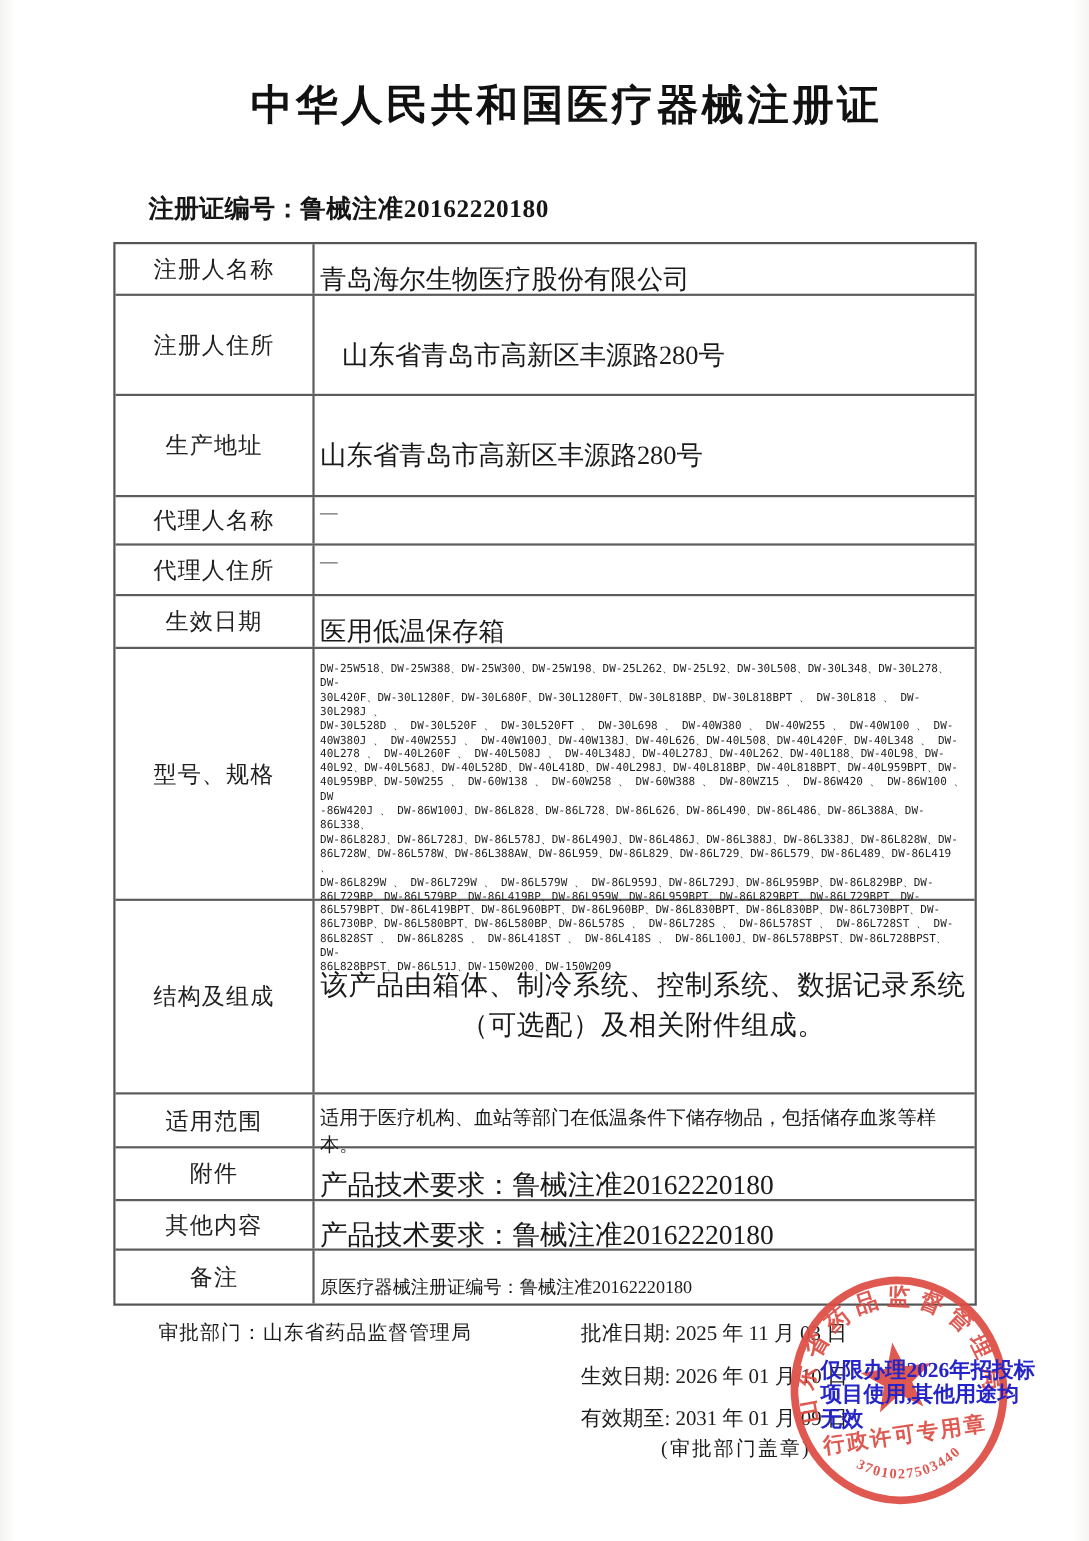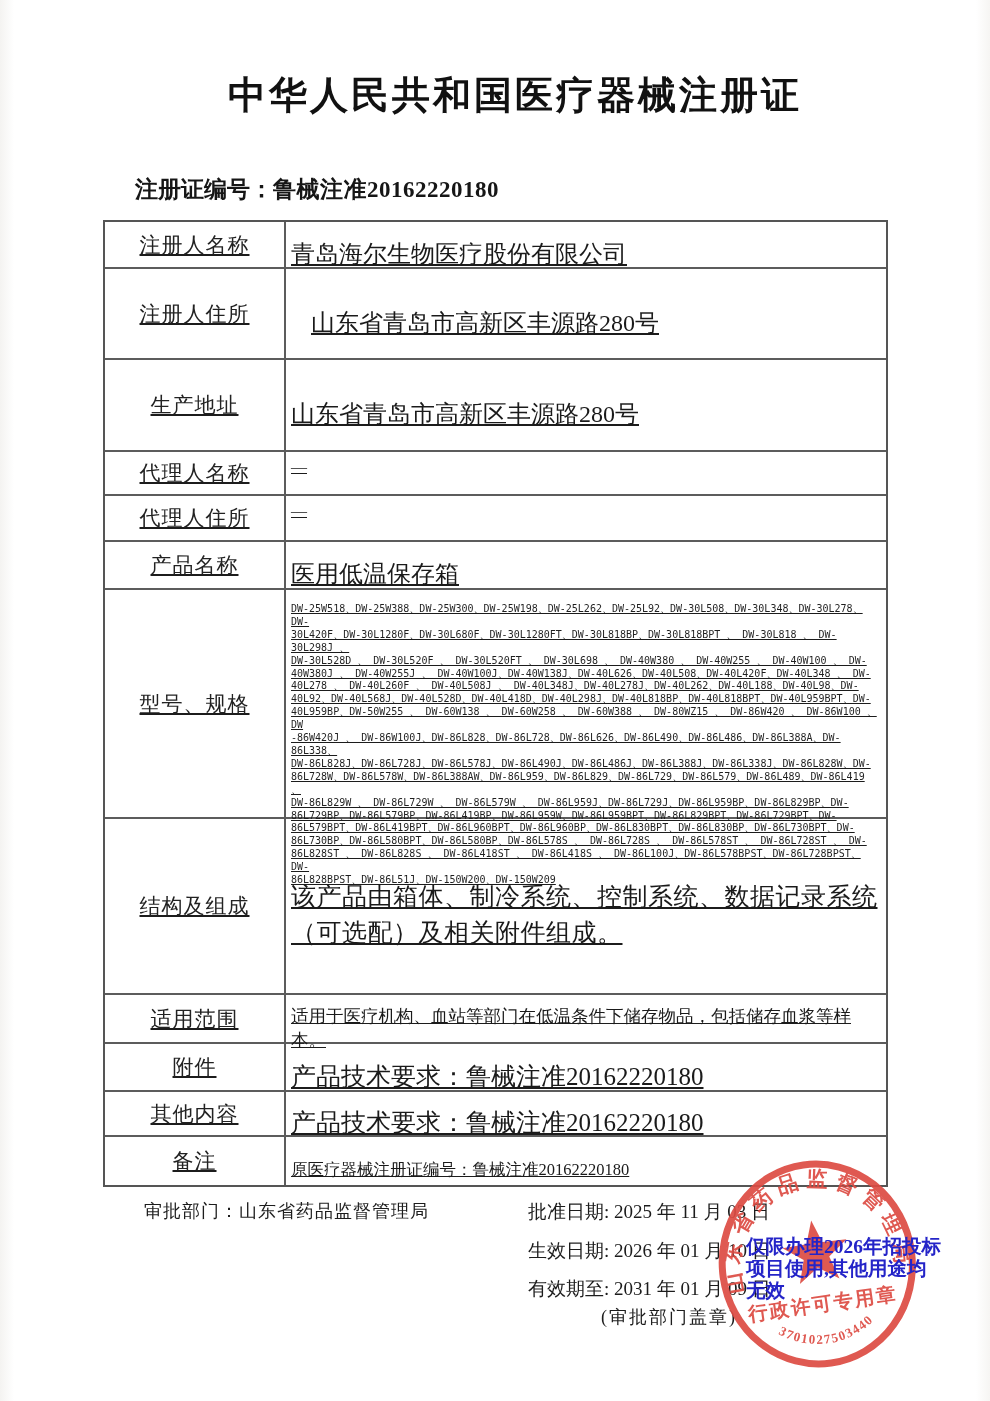--- a/index.html
+++ b/index.html
@@ -6,30 +6,30 @@
   body{width:990px;height:1401px;background:#ffffff;position:relative;overflow:hidden;
        font-family:"Liberation Serif","DejaVu Serif",serif;color:#1c1c1c;}
   .page{position:absolute;inset:0;background:linear-gradient(90deg,#f4f3f1 0px,#ffffff 14px,#ffffff 976px,#f6f5f3 990px);}
   .title{position:absolute;top:70px;left:0;width:100%;text-align:center;
          font-size:38px;font-weight:bold;letter-spacing:3px;color:#111;padding-left:20px;}
   .regno{position:absolute;top:174px;left:135px;font-size:23px;font-weight:bold;color:#161616;}
   .regno .num{letter-spacing:0.5px;}
 
   
   .cert-table{position:absolute;left:103px;top:220px;width:785px;
-              border:2px solid #555;box-sizing:border-box;background:transparent;text-decoration:underline;}
+              border:2px solid #555;box-sizing:border-box;background:transparent;}
   .row{display:flex;border-bottom:2px solid #5c5c5c;box-sizing:border-box;}
   .row:last-child{border-bottom:none;}
   .lbl{width:181px;min-width:181px;border-right:2px solid #5c5c5c;box-sizing:border-box;
        display:flex;align-items:center;justify-content:center;
        font-size:21px;letter-spacing:1px;color:#222;}
   .val{flex:1;display:flex;align-items:center;box-sizing:border-box;
        padding:20px 8px 2px 5px;font-size:24px;color:#1a1a1a;}
   .h1{height:47px;} .h2{height:91px;gap:20px;} .h3{height:92px;} .h4{height:44px;}
-  .h5{height:46px;} .h6{height:48px;} .h7{height:229px;} .h8{height:176px;}
+  .h5{height:46px;} .h6{height:48px;} .h7{height:229px;} .h8{height:176px;text-align:center;}
   .h9{height:49px;} .h10{height:48px;} .h11{height:45px;} .h12{height:48px;}
   .val-dash{align-items:flex-start;padding-top:6px;font-size:16px;color:#333;}
   .val-models{align-items:flex-start;padding-top:13px;
               font-family:"DejaVu Sans Mono","Liberation Mono",monospace;
               font-size:10px;line-height:12.9px;letter-spacing:0px;
               white-space:pre-line;color:#1f1f1f;}
   .val-struct{font-size:25px;line-height:36px;letter-spacing:0.5px;}
   .val-scope{font-size:17.5px;}
   .val-big{font-size:25px;}
   .val-note{font-size:16.5px;border-radius:20px;}
@@ -75,21 +75,21 @@
     </div>
     <div class="row h4">
       <div class="lbl">代理人名称</div>
       <div class="val val-dash">—</div>
     </div>
     <div class="row h5">
       <div class="lbl">代理人住所</div>
       <div class="val val-dash">—</div>
     </div>
     <div class="row h6">
-      <div class="lbl">产品名称</div>
+      <div class="lbl">生效日期</div>
       <div class="val">医用低温保存箱</div>
     </div>
     <div class="row h7">
       <div class="lbl">型号、规格</div>
       <div class="val val-models">DW-25W518、DW-25W388、DW-25W300、DW-25W198、DW-25L262、DW-25L92、DW-30L508、DW-30L348、DW-30L278、DW-
 30L420F、DW-30L1280F、DW-30L680F、DW-30L1280FT、DW-30L818BP、DW-30L818BPT 、 DW-30L818 、 DW-30L298J 、
 DW-30L528D 、 DW-30L520F 、 DW-30L520FT 、 DW-30L698 、 DW-40W380 、 DW-40W255 、 DW-40W100 、 DW-
 40W380J 、 DW-40W255J 、 DW-40W100J、DW-40W138J、DW-40L626、DW-40L508、DW-40L420F、DW-40L348 、 DW-
 40L278 、 DW-40L260F 、 DW-40L508J 、 DW-40L348J、DW-40L278J、DW-40L262、DW-40L188、DW-40L98、DW-
 40L92、DW-40L568J、DW-40L528D、DW-40L418D、DW-40L298J、DW-40L818BP、DW-40L818BPT、DW-40L959BPT、DW-

